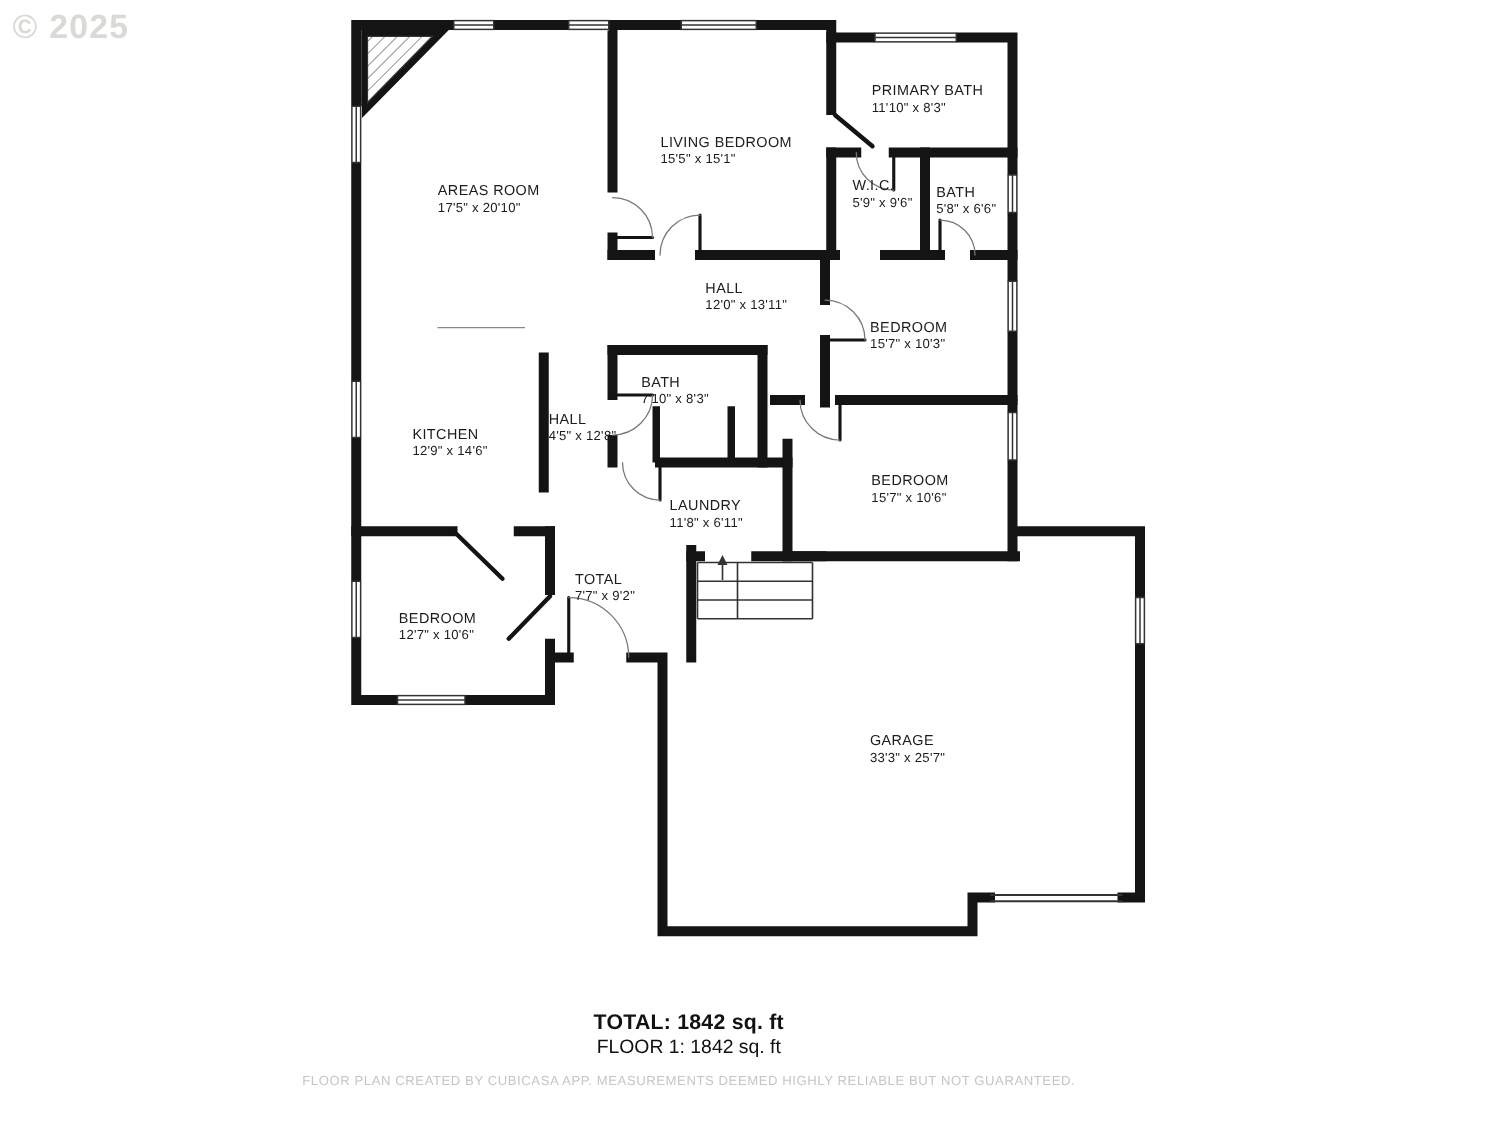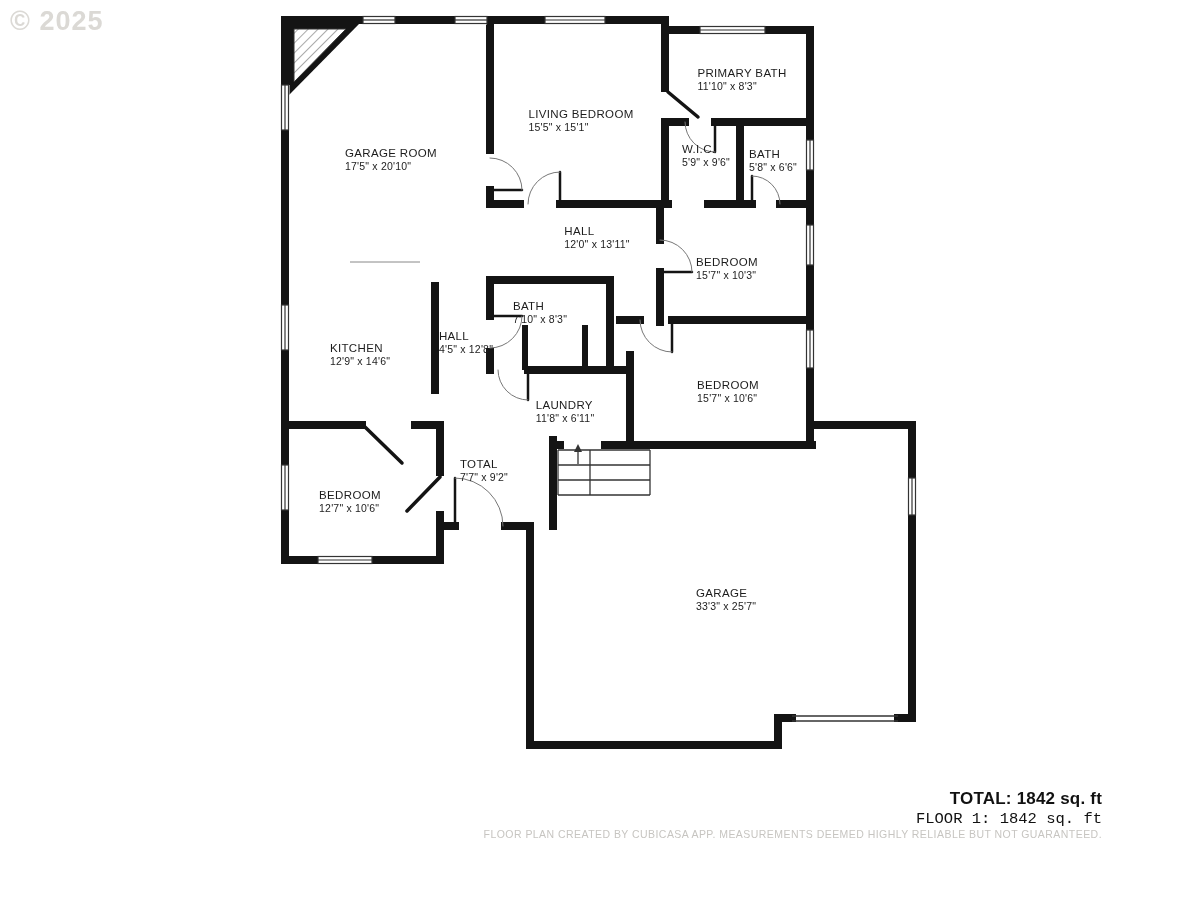--- a/index.html
+++ b/index.html
@@ -5,24 +5,24 @@
   html,body{margin:0;padding:0;background:#ffffff;}
   .page{position:relative;width:1102px;height:900px;background:#ffffff;overflow:hidden;
         font-family:"Liberation Sans", sans-serif;}
   .watermark{position:absolute;top:6px;left:10px;font-size:27px;color:#dbd9d5;
              letter-spacing:1px;font-weight:bold;text-shadow:1px 1px 0 #fff;}
   .plan-svg{position:absolute;top:0;left:0;}
   .room-label{position:absolute;transform:translate(-50%,-50%);
               color:#1c1c1c;white-space:nowrap;line-height:1.25;}
   .room-name{font-size:11.5px;letter-spacing:.35px;}
   .room-dims{font-size:10.5px;letter-spacing:.2px;}
-  .summary{position:absolute;top:789px;left:0;right:0;text-align:right;color:#111;}
+  .summary{position:absolute;top:808px;left:0;right:0;text-align:center;color:#111;}
   .summary-total{font-size:17px;font-weight:bold;letter-spacing:.2px;}
-  .summary-line{font-size:15.5px;margin-top:1px;font-family:Liberation Mono, monospace;}
-  .disclaimer{font-size:10.5px;color:#c7c5c1;letter-spacing:.45px;}
+  .summary-line{font-size:15.5px;margin-top:1px;}
+  .disclaimer{margin-top:12px;font-size:10.5px;color:#c7c5c1;letter-spacing:.45px;}
 </style>
 </head>
 <body>
 
 <div class="page">
 
   <div class="watermark">© 2025</div>
 
   <svg class="plan-svg" width="1200" height="900" viewBox="0 0 1200 900">
     <defs>
@@ -182,21 +182,21 @@
       <line x1="650" y1="450" x2="650" y2="495"></line>
       <line x1="590" y1="450" x2="590" y2="495"></line>
       <line x1="578" y1="464" x2="578" y2="450"></line>
       <polygon points="574,452 582,452 578,444" fill="#333" stroke="none"></polygon>
     </g>
 
     <line x1="350" y1="262" x2="420" y2="262" stroke="#888" stroke-width="1"></line>
   </svg>
 
   <div class="room-label" style="left:391px;top:160px">
-    <div class="room-name">GARAGE ROOM</div>
+    <div class="room-name">AREAS ROOM</div>
     <div class="room-dims">17'5" x 20'10"</div>
   </div>
   <div class="room-label" style="left:581px;top:121px">
     <div class="room-name">LIVING BEDROOM</div>
     <div class="room-dims">15'5" x 15'1"</div>
   </div>
   <div class="room-label" style="left:742px;top:80px">
     <div class="room-name">PRIMARY BATH</div>
     <div class="room-dims">11'10" x 8'3"</div>
   </div>

